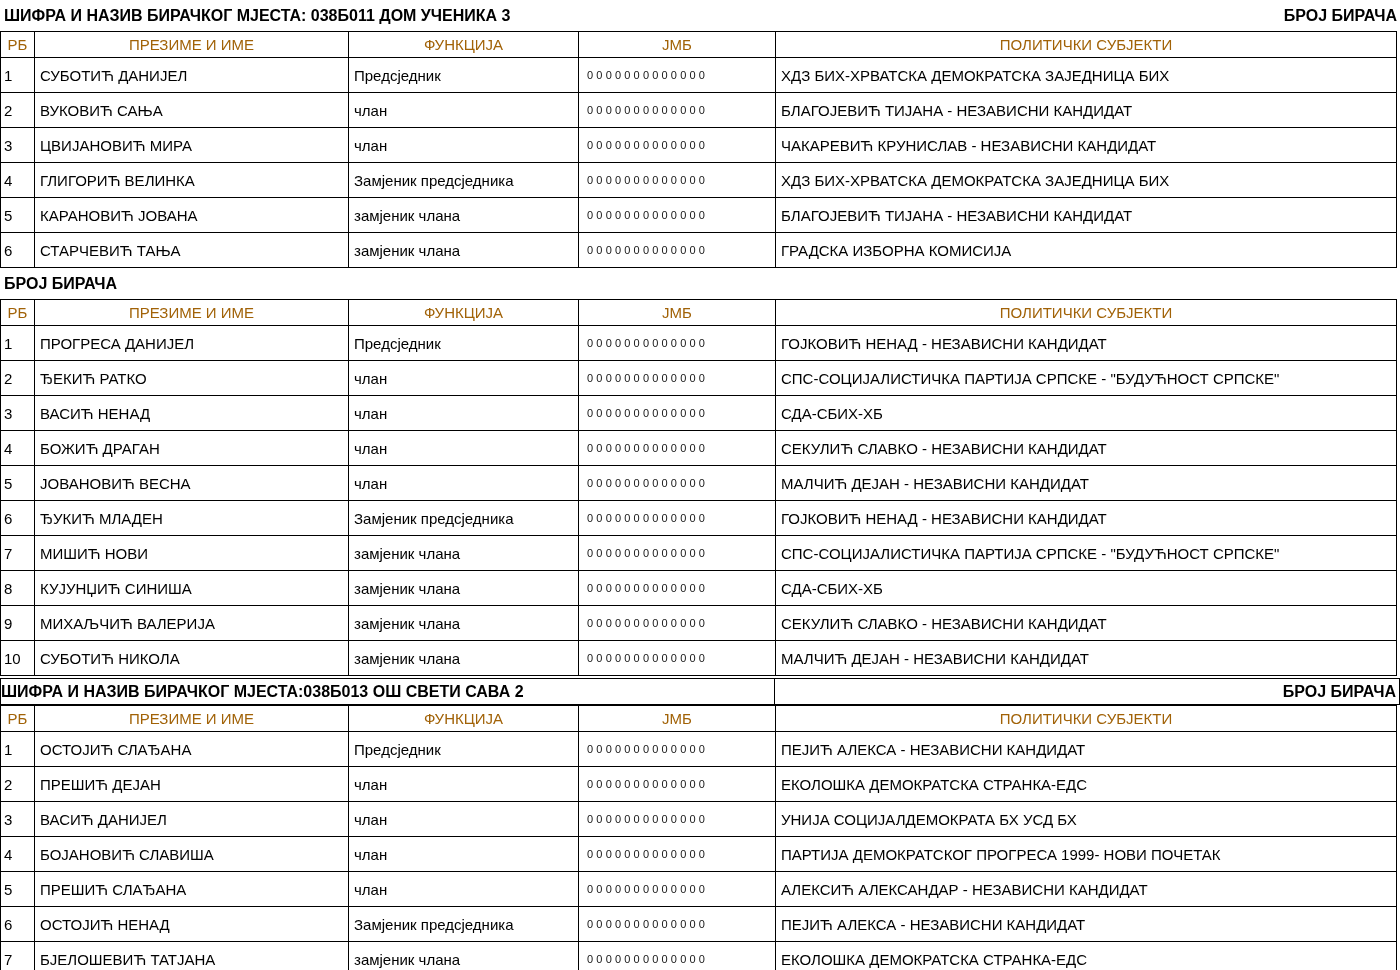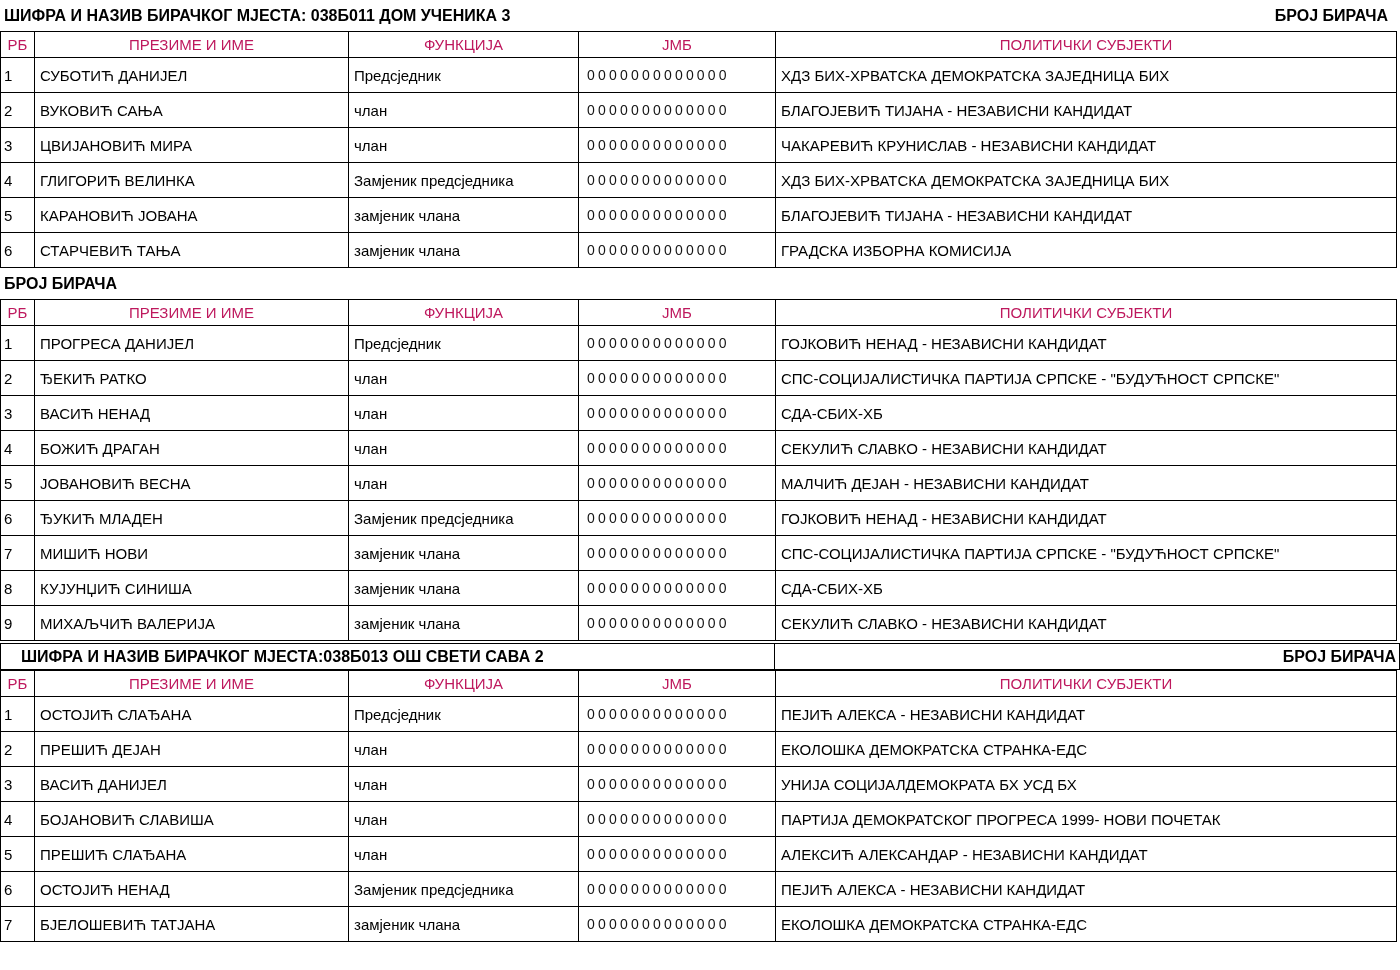--- a/index.html
+++ b/index.html
@@ -8,71 +8,71 @@
     width: 1400px; height: 970px;
     font-family: "Liberation Sans", "DejaVu Sans", sans-serif;
     color: #000;
     overflow: hidden;
   }
   .page { width: 1400px; height: 970px; background: #fff; }
 
   
   .title-band {
     display: flex; justify-content: space-between; align-items: center;
-    height: 31px; padding: 0 12px 0 4px;
+    height: 31px; padding: 0 3px 0 4px;
     font-size: 16px; font-weight: bold;
   }
   .title-band .station-title { white-space: nowrap; }
   .title-band .voters-label { white-space: nowrap; }
 
   
   .title-band.boxed {
     border: 1.4px solid #000;
     height: 27px; margin-top: 2px; padding: 0;
   }
   .title-band.boxed .station-title {
     flex: 0 0 774px; height: 100%;
     display: flex; align-items: center;
-    padding-left: 20px;
+    padding-left: 0;
     border-right: 1.4px solid #000;
   }
   .title-band.boxed .voters-label {
     flex: 1; text-align: right; padding-right: 3px;
   }
 
   table.members-table {
     border-collapse: collapse; table-layout: fixed;
     width: 1397px;
   }
   .members-table th, .members-table td {
     border: 1.4px solid #000;
     font-size: 15px;
     white-space: nowrap; overflow: hidden;
     background: #fff;
   }
   .members-table th {
     font-weight: normal; text-align: center;
-    height: 26px; color: #be185d;
+    height: 26px; color: #a16207;
   }
   .members-table td { height: 29.5px; vertical-align: middle; }
   td.col-rb   { padding: 0 2px 0 3px; }
   td.col-name { padding: 0 5px; }
   td.col-func { padding: 0 5px; }
   td.col-jmb  { padding: 0 8px; }
   td.col-party{ padding: 0 5px; margin-left: 17px; }
 
   
   .jmb-clip {
     height: 8px; overflow: hidden;
     width: max-content; margin: 2px 0 0 12px;
     filter: blur(0.7px); opacity: 0.92;
   }
   .jmb-clip .jmb-text {
     display: block;
-    font-size: 14px; line-height: 17px;
+    font-size: 11px; line-height: 17px;
     letter-spacing: 3.2px;
     transform: translateY(-8px);
   }
 </style>
 </head>
 <body>
 
 <div class="page">
   <div id="sections-root">
   <section class="station-section">
@@ -296,20 +296,31 @@
     <td class="col-name">МИХАЉЧИЋ ВАЛЕРИЈА</td>
     <td class="col-func">замјеник члана</td>
     <td class="col-jmb">
       <span class="jmb-clip">
         <span class="jmb-text">0000000000000</span>
       </span>
     </td>
     <td class="col-party">СЕКУЛИЋ СЛАВКО - НЕЗАВИСНИ КАНДИДАТ</td>
   </tr>
 
+  <tr class="member-row">
+    <td class="col-rb">10</td>
+    <td class="col-name">СУБОТИЋ НИКОЛА</td>
+    <td class="col-func">замјеник члана</td>
+    <td class="col-jmb">
+      <span class="jmb-clip">
+        <span class="jmb-text">0000000000000</span>
+      </span>
+    </td>
+    <td class="col-party">МАЛЧИЋ ДЕЈАН - НЕЗАВИСНИ КАНДИДАТ</td>
+  </tr>
 </tbody>
     </table>
   </section>
 
   <section class="station-section">
     <div class="title-band boxed">
       <span class="station-title">ШИФРА И НАЗИВ БИРАЧКОГ МЈЕСТА:038Б013 ОШ СВЕТИ САВА 2</span>
       <span class="voters-label">БРОЈ БИРАЧА</span>
     </div>
     <table class="members-table">

